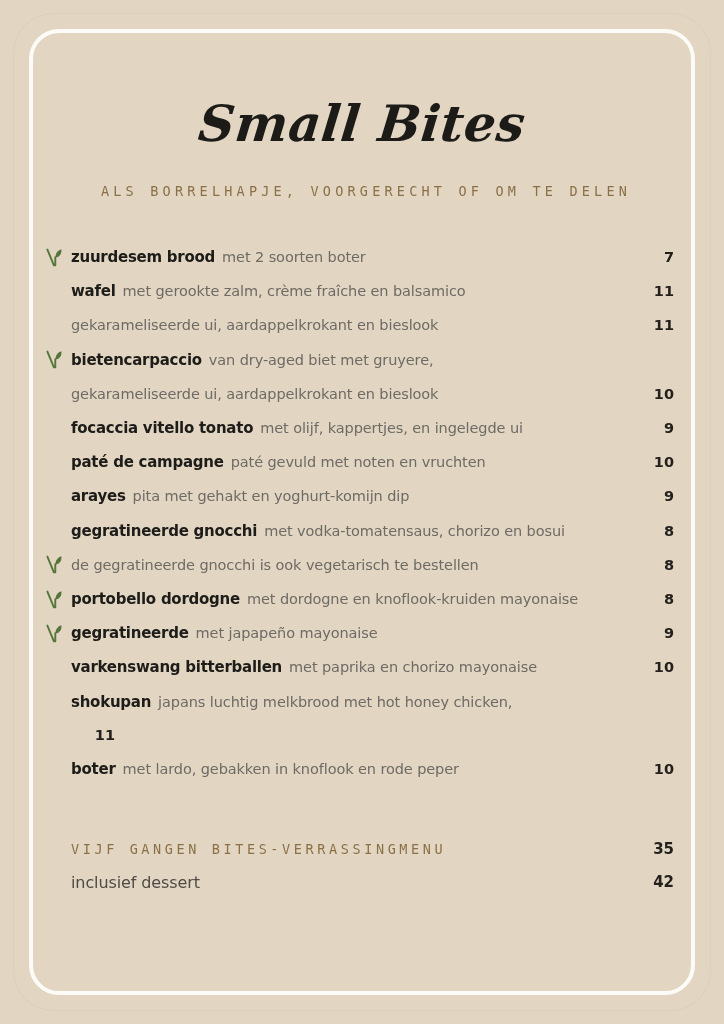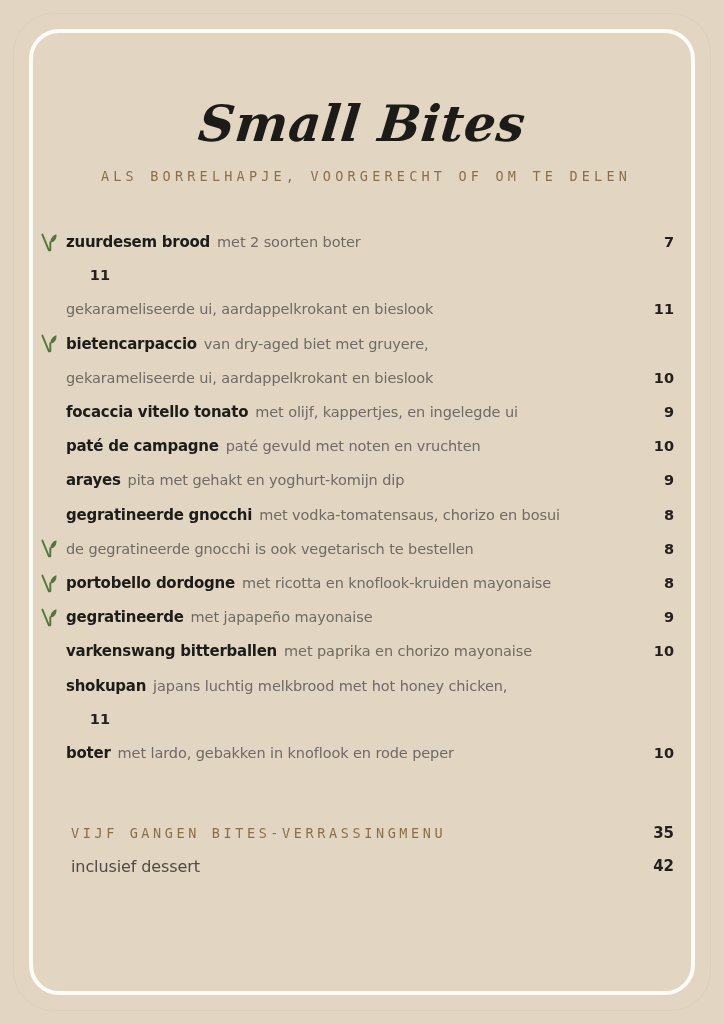--- a/index.html
+++ b/index.html
@@ -73,28 +73,29 @@
     letter-spacing: 0.5px;
     margin: 0;
     transform: skewX(-6deg);
   }
 
   .menu-subtitle {
     font-family: "DejaVu Sans Mono", monospace;
     font-size: 13.5px;
     letter-spacing: 4.2px;
     color: #8b7047;
-    margin: 15px 0 0 0;
+    margin: 30px 0 0 0;
     white-space: nowrap;
     padding-left: 8px;
   }
 
   
   .items {
     margin-top: 41px;
+    padding-left: 5px;
     padding-right: 17px;
   }
 
   .menu-row {
     display: flex;
     align-items: baseline;
     min-height: 33.2px;
     position: relative;
   }
 
@@ -217,20 +218,21 @@
             <span class="veg-icon"><svg viewBox="0 0 17 19" width="17" height="19" aria-hidden="true">
                 <path d="M1.4 1.6 L7.9 17.3 L9.3 17.3 L9.3 9.2" fill="none" stroke="#55753a" stroke-width="1.9" stroke-linecap="round" stroke-linejoin="round"></path>
                 <path d="M9.4 9.6 C9.4 5.2 11.8 2.3 15.4 1.3 C15.9 5.6 13.9 9.1 9.4 9.6 Z" fill="#55753a"></path>
               </svg></span>
           </span>
           <span class="row-text"><span class="item-name">zuurdesem brood</span><span class="item-desc lead">met 2 soorten boter</span></span>
           <span class="price">7</span>
         </div>
         <div class="menu-row">
           <span class="veg-cell"></span>
+          <span class="row-text"><span class="item-name">wafel</span><span class="item-desc lead">met gerookte zalm, crème fraîche en balsamico</span></span>
           <span class="price">11</span>
         </div>
         <div class="menu-row">
           <span class="veg-cell"></span>
           <span class="row-text"><span class="item-desc">gekarameliseerde ui, aardappelkrokant en bieslook</span></span>
           <span class="price">11</span>
         </div>
         <div class="menu-row">
           <span class="veg-cell">
             <span class="veg-icon"><svg viewBox="0 0 17 19" width="17" height="19" aria-hidden="true">
@@ -276,21 +278,21 @@
           <span class="row-text"><span class="item-desc">de gegratineerde gnocchi is ook vegetarisch te bestellen</span></span>
           <span class="price">8</span>
         </div>
         <div class="menu-row">
           <span class="veg-cell">
             <span class="veg-icon"><svg viewBox="0 0 17 19" width="17" height="19" aria-hidden="true">
                 <path d="M1.4 1.6 L7.9 17.3 L9.3 17.3 L9.3 9.2" fill="none" stroke="#55753a" stroke-width="1.9" stroke-linecap="round" stroke-linejoin="round"></path>
                 <path d="M9.4 9.6 C9.4 5.2 11.8 2.3 15.4 1.3 C15.9 5.6 13.9 9.1 9.4 9.6 Z" fill="#55753a"></path>
               </svg></span>
           </span>
-          <span class="row-text"><span class="item-name">portobello dordogne</span><span class="item-desc lead">met ricotta en knoflook-kruiden mayonaise</span></span>
+          <span class="row-text"><span class="item-name">portobello dordogne</span><span class="item-desc lead">met dordogne en knoflook-kruiden mayonaise</span></span>
           <span class="price">8</span>
         </div>
         <div class="menu-row">
           <span class="veg-cell">
             <span class="veg-icon"><svg viewBox="0 0 17 19" width="17" height="19" aria-hidden="true">
                 <path d="M1.4 1.6 L7.9 17.3 L9.3 17.3 L9.3 9.2" fill="none" stroke="#55753a" stroke-width="1.9" stroke-linecap="round" stroke-linejoin="round"></path>
                 <path d="M9.4 9.6 C9.4 5.2 11.8 2.3 15.4 1.3 C15.9 5.6 13.9 9.1 9.4 9.6 Z" fill="#55753a"></path>
               </svg></span>
           </span>
           <span class="row-text"><span class="item-name">gegratineerde</span><span class="item-desc lead">met japapeño mayonaise</span></span>

